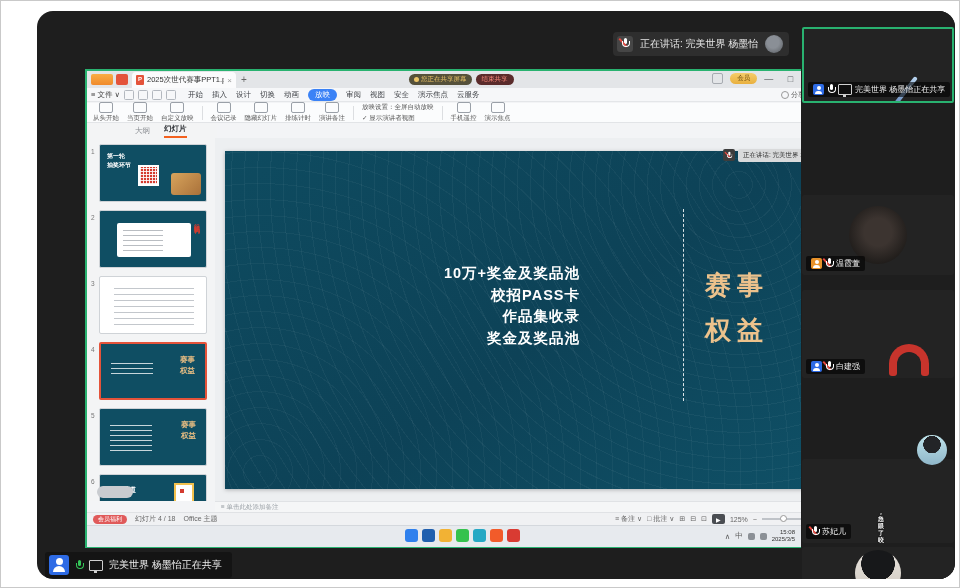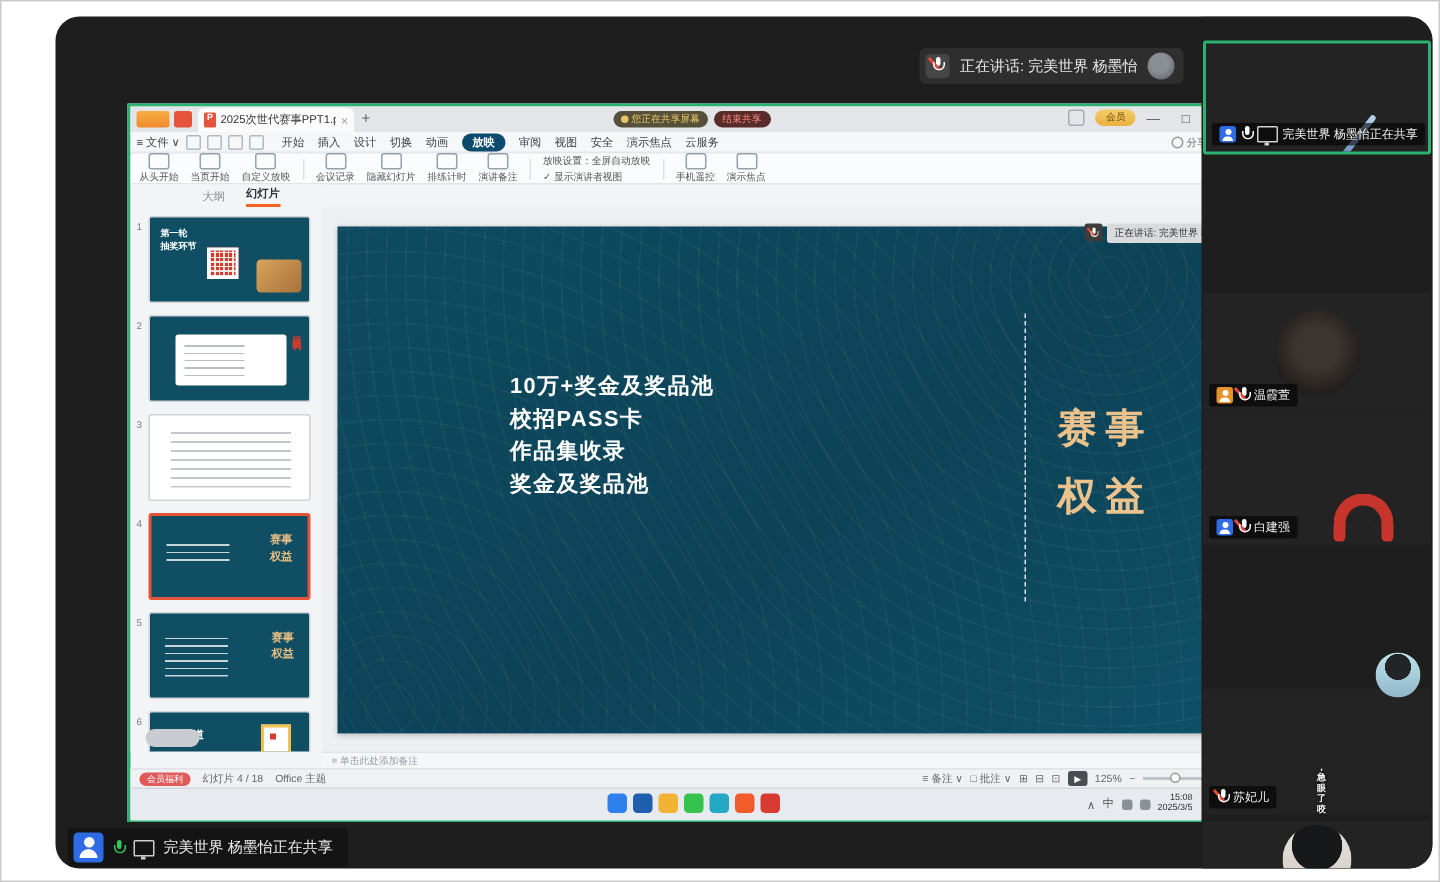--- a/index.html
+++ b/index.html
@@ -45,21 +45,21 @@
              font-size:6.5px;color:#6d4a0d;display:flex;align-items:center;white-space:nowrap;}
   .winctl{font-size:9px;color:#55585c;letter-spacing:6px;white-space:nowrap;}
 
   
   .ribbon{position:absolute;left:0;top:17px;width:100%;height:14px;background:#f6f7f9;border-bottom:1px solid #e4e6e9;
           display:flex;align-items:center;gap:4px;padding:0 4px;box-sizing:border-box;}
   .rfile{font-size:7.5px;color:#444;display:flex;align-items:center;gap:2px;white-space:nowrap;}
   .mi{width:8px;height:8px;border:1px solid #b3b8bf;border-radius:1.5px;display:inline-block;}
   .rtabs{display:flex;align-items:center;gap:9px;margin-left:8px;}
   .rtabs span{font-size:7.5px;color:#3c3f44;white-space:nowrap;}
-  .rtab-pill{background:#0c4a6e;color:#fff !important;border-radius:7px;padding:1px 7px;font-weight:bold;}
+  .rtab-pill{background:#3b82f6;color:#fff !important;border-radius:7px;padding:1px 7px;}
   .rcollab{margin-left:auto;font-size:7px;color:#666;display:flex;align-items:center;gap:2px;white-space:nowrap;}
   .rcollab::before{content:"";width:6px;height:6px;border-radius:50%;border:1px solid #999;}
 
   
   .tools{position:absolute;left:0;top:32px;width:100%;height:20px;background:#fbfcfd;border-bottom:1px solid #e2e4e7;
          display:flex;align-items:center;gap:8px;padding:0 6px;box-sizing:border-box;}
   .tool{display:flex;flex-direction:column;align-items:center;gap:1px;}
   .tool i{width:12px;height:9px;border:1px solid #9aa0a8;border-radius:2px;display:block;}
   .tool label{font-size:6.5px;color:#555;white-space:nowrap;}
   .vsep{width:1px;height:14px;background:#dcdee1;}
@@ -101,21 +101,21 @@
 
   
   .canvas{position:absolute;left:128px;top:67px;width:610px;height:363px;background:#edeff1;overflow:hidden;}
   .cscroll{position:absolute;right:2px;top:4px;width:4px;height:90px;border-radius:2px;background:#c8cbcf;}
   .slide{position:absolute;left:10px;top:13px;width:584px;height:338px;
          background:
            repeating-radial-gradient(circle at 88% 10%,rgba(255,255,255,.045) 0 1px,transparent 1px 13px),
            repeating-radial-gradient(circle at 6% 95%,rgba(255,255,255,.04) 0 1px,transparent 1px 16px),
            linear-gradient(145deg,#0e4b60 0%,#0d4257 55%,#0f5066 100%);
          box-shadow:0 1px 4px rgba(0,0,0,.25);}
-  .bullets{position:absolute;left:115px;top:97px;width:240px;text-align:left;}
+  .bullets{position:absolute;left:115px;top:112px;width:240px;text-align:right;}
   .bullets div{font-size:14.5px;font-weight:bold;color:#fff;line-height:21.5px;letter-spacing:1px;white-space:nowrap;}
   .dash{position:absolute;left:458px;top:58px;height:192px;border-left:1.5px dashed rgba(255,255,255,.85);}
   .gold-title{position:absolute;left:480px;top:112px;font-size:26px;font-weight:bold;color:#ecc28c;letter-spacing:6px;line-height:45px;white-space:pre-line;}
   .slide-toast{position:absolute;left:508px;top:10px;height:14px;display:flex;align-items:center;gap:3px;}
   .st-sq{width:12px;height:12px;background:#3d3d3d;border-radius:2px;position:relative;}
   .st-sq .mic{transform:scale(.7);position:absolute;left:2px;top:1px;}
   .st-pill{height:13px;background:#d9dadb;border-radius:2px;display:flex;align-items:center;padding:0 5px;
            font-size:6.5px;color:#333;white-space:nowrap;max-width:78px;overflow:hidden;}
 
   
@@ -429,21 +429,21 @@
         <span class="av av-dark"></span>
         <div class="plabel">
           <span class="pbadge orange"></span>
           <span class="mic">
               <b></b>
             </span>
           <span class="nm">温霞萱</span>
         </div>
       </div>
 
-      <div class="tile" style="top:264px;height:88px">
+      <div class="tile" style="top:279px;height:88px">
         <span class="av av-phones"></span>
         <div class="plabel">
           <span class="pbadge blue"></span>
           <span class="mic">
               <b></b>
             </span>
           <span class="nm">白建强</span>
         </div>
       </div>
 

